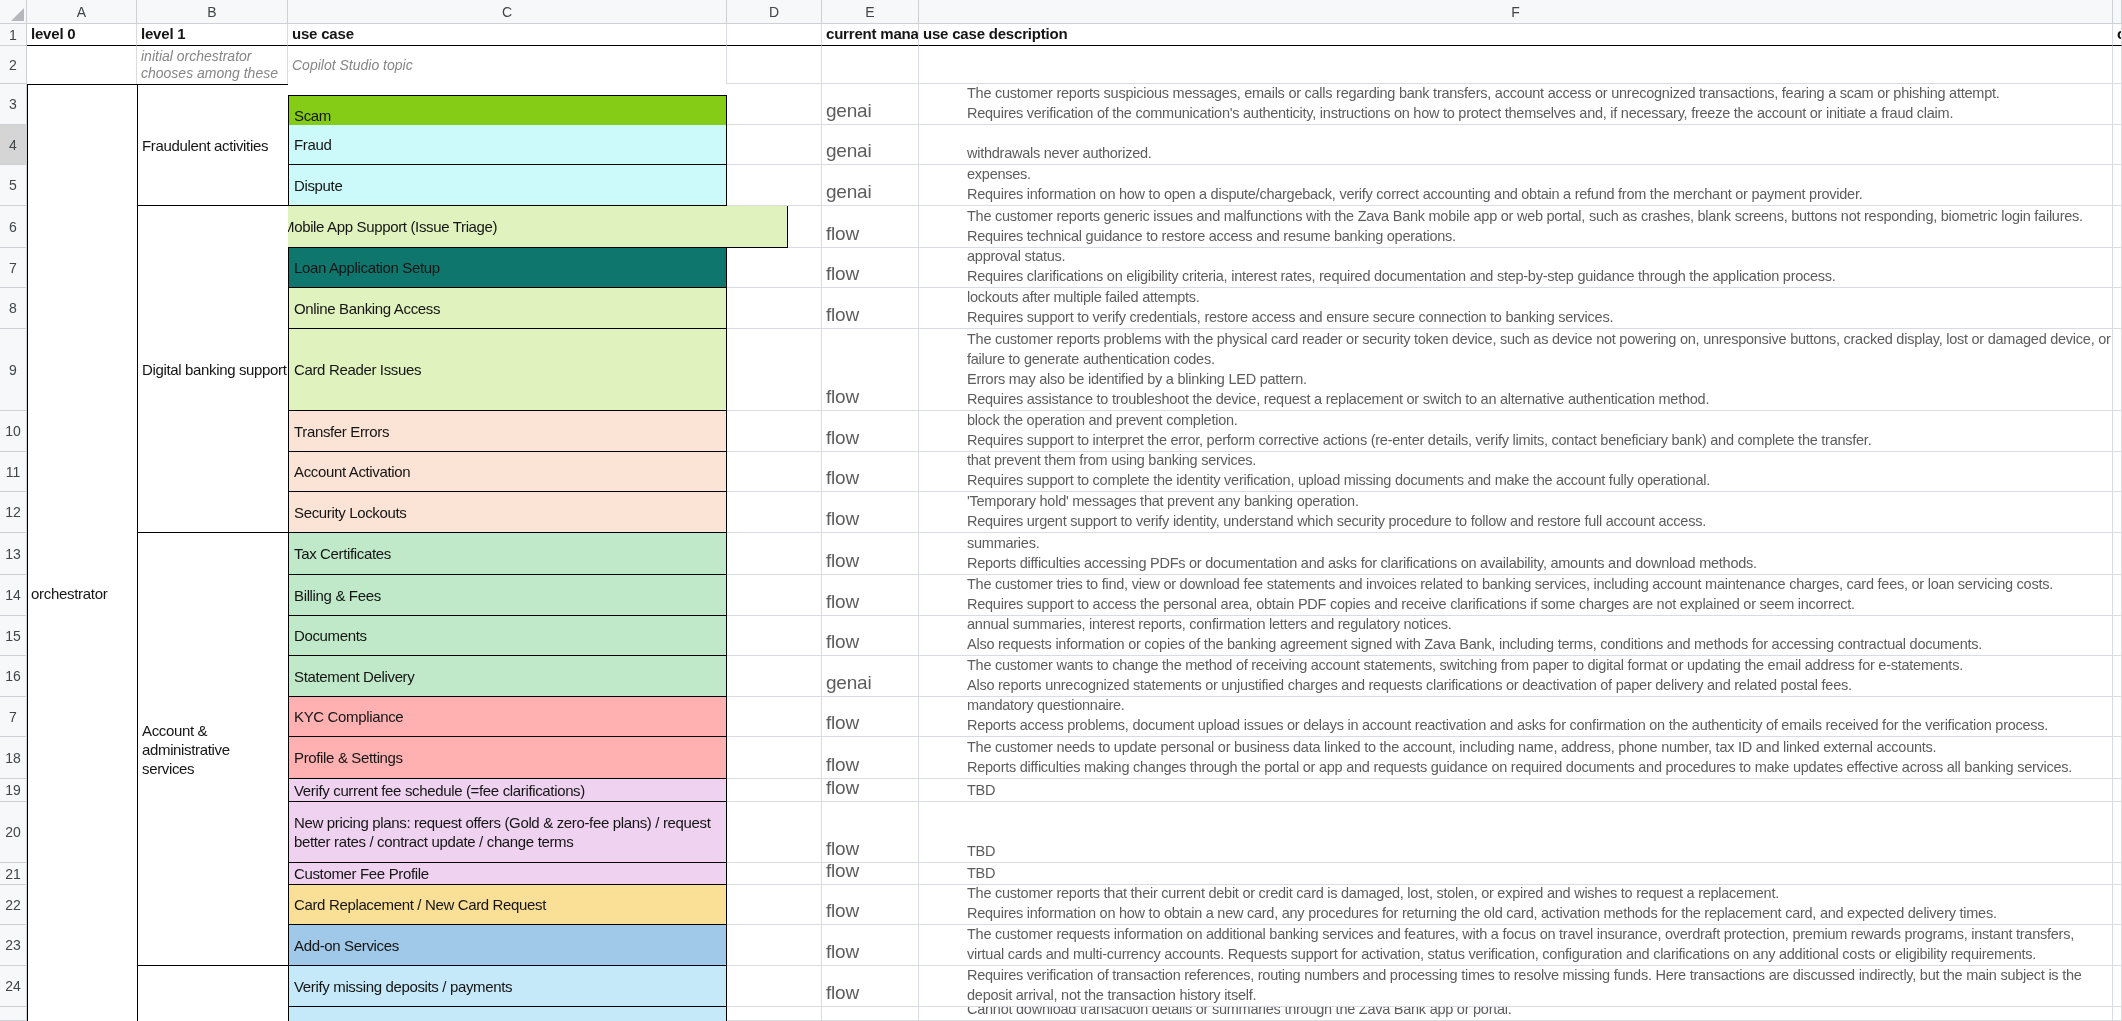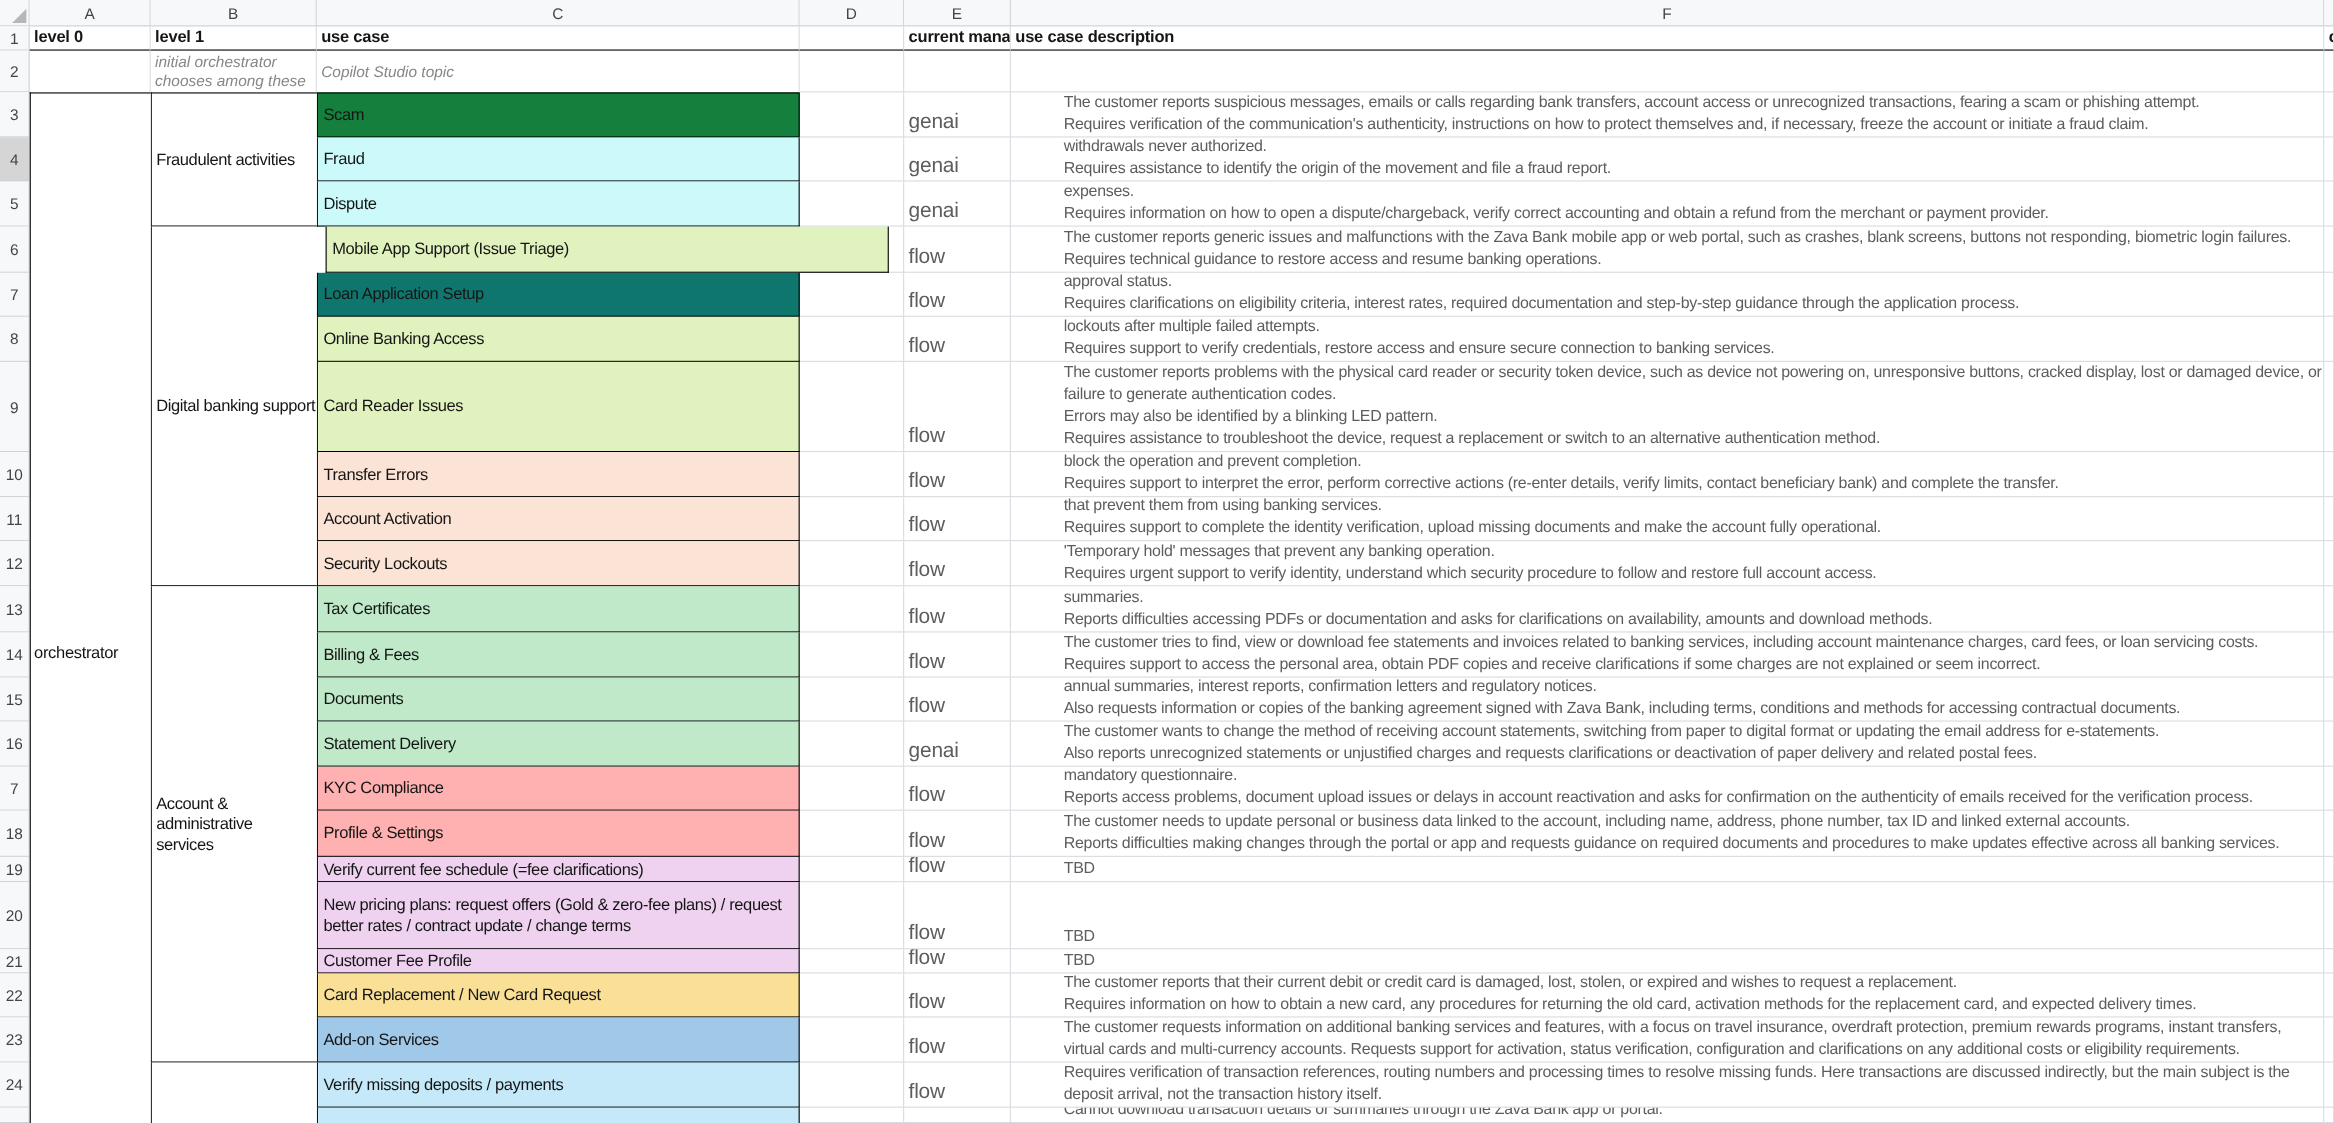--- a/index.html
+++ b/index.html
@@ -103,21 +103,20 @@
     <div class="cell gridb ecell" style="left: 822px; top: 84px; width: 97px; height: 41px;">genai</div>
     <div class="cell gridb fcell" style="left: 919px; top: 84px; width: 1194px; height: 41px;">
       <span>The customer reports suspicious messages, emails or calls regarding bank transfers, account access or unrecognized transactions, fearing a scam or phishing attempt.</span>
       <span>Requires verification of the communication's authenticity, instructions on how to protect themselves and, if necessary, freeze the account or initiate a fraud claim.</span>
     </div>
     <div class="cell gridb" style="left: 2113px; top: 84px; width: 9px; height: 41px;"></div>
     <div class="cell gridb" style="left: 727px; top: 125px; width: 95px; height: 40px;"></div>
     <div class="cell gridb ecell" style="left: 822px; top: 125px; width: 97px; height: 40px;">genai</div>
     <div class="cell gridb fcell" style="left: 919px; top: 125px; width: 1194px; height: 40px;">
       <span>withdrawals never authorized.</span>
-      <span>Requires assistance to identify the origin of the movement and file a fraud report.</span>
     </div>
     <div class="cell gridb" style="left: 2113px; top: 125px; width: 9px; height: 40px;"></div>
     <div class="cell gridb" style="left: 727px; top: 165px; width: 95px; height: 41px;"></div>
     <div class="cell gridb ecell" style="left: 822px; top: 165px; width: 97px; height: 41px;">genai</div>
     <div class="cell gridb fcell" style="left: 919px; top: 165px; width: 1194px; height: 41px;">
       <span>expenses.</span>
       <span>Requires information on how to open a dispute/chargeback, verify correct accounting and obtain a refund from the merchant or payment provider.</span>
     </div>
     <div class="cell gridb" style="left: 2113px; top: 165px; width: 9px; height: 41px;"></div>
     <div class="cell gridb" style="left: 727px; top: 206px; width: 95px; height: 42px;"></div>
@@ -251,30 +250,30 @@
       <span>Requires verification of transaction references, routing numbers and processing times to resolve missing funds. Here transactions are discussed indirectly, but the main subject is the</span>
       <span>deposit arrival, not the transaction history itself.</span>
     </div>
     <div class="cell gridb" style="left: 2113px; top: 966px; width: 9px; height: 41px;"></div>
     <div class="cell gridb" style="left: 727px; top: 1007px; width: 95px; height: 14px;"></div>
     <div class="cell gridb ecell" style="left: 822px; top: 1007px; width: 97px; height: 14px;"></div>
     <div class="cell gridb fcell" style="left: 919px; top: 1007px; width: 1194px; height: 14px;">
       <span>Cannot download transaction details or summaries through the Zava Bank app or portal.</span>
     </div>
     <div class="cell gridb" style="left: 2113px; top: 1007px; width: 9px; height: 14px;"></div>
-    <div class="cell ccell first" style="left: 288px; top: 84px; width: 439px; height: 41px; background: #15803d;">
+    <div class="cell ccell first" style="left: 288px; top: 95px; width: 439px; height: 41px; background: #84cc16;">
       <span>Scam</span>
     </div>
     <div class="cell ccell" style="left: 288px; top: 125px; width: 439px; height: 40px; background: rgb(204, 250, 250);">
       <span>Fraud</span>
     </div>
     <div class="cell ccell" style="left: 288px; top: 165px; width: 439px; height: 41px; background: rgb(204, 250, 250);">
       <span>Dispute</span>
     </div>
-    <div class="cell ccell" style="left: 296px; top: 206px; width: 512px; height: 42px; background: rgb(224, 242, 189);">
+    <div class="cell ccell" style="left: 276px; top: 206px; width: 512px; height: 42px; background: rgb(224, 242, 189);">
       <span>Mobile App Support (Issue Triage)</span>
     </div>
     <div class="cell ccell" style="left: 288px; top: 248px; width: 439px; height: 40px; background: #0f766e;">
       <span>Loan Application Setup</span>
     </div>
     <div class="cell ccell" style="left: 288px; top: 288px; width: 439px; height: 41px; background: rgb(224, 242, 189);">
       <span>Online Banking Access</span>
     </div>
     <div class="cell ccell" style="left: 288px; top: 329px; width: 439px; height: 82px; background: rgb(224, 242, 189);">
       <span>Card Reader Issues</span>

